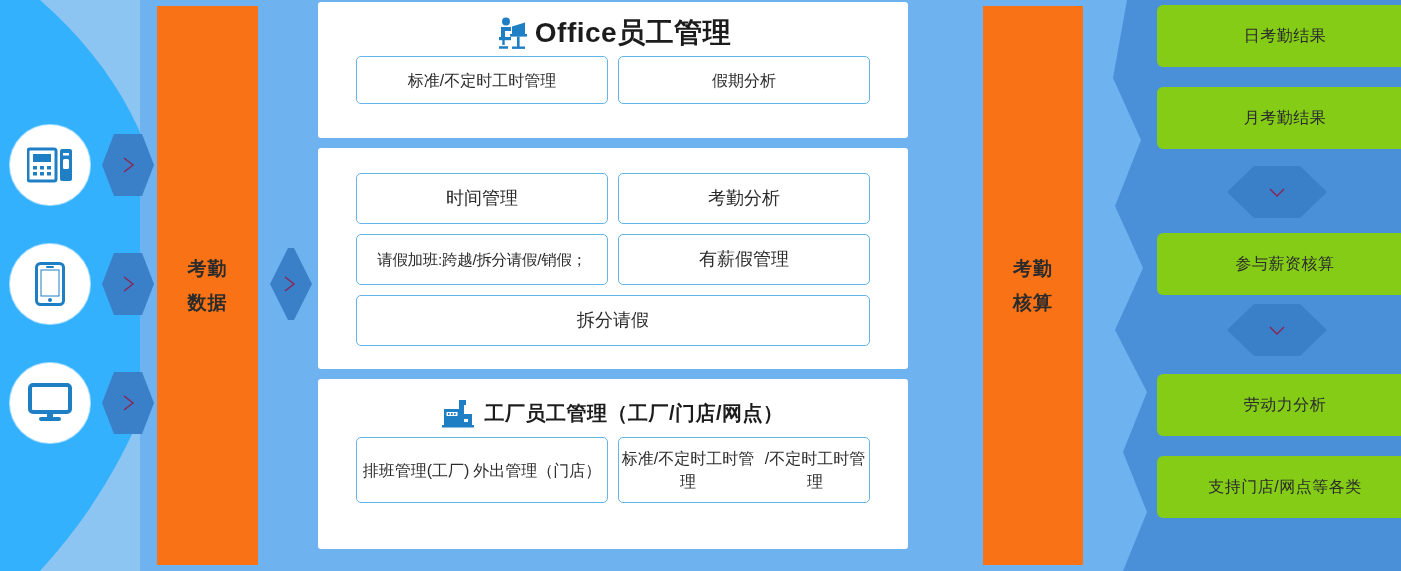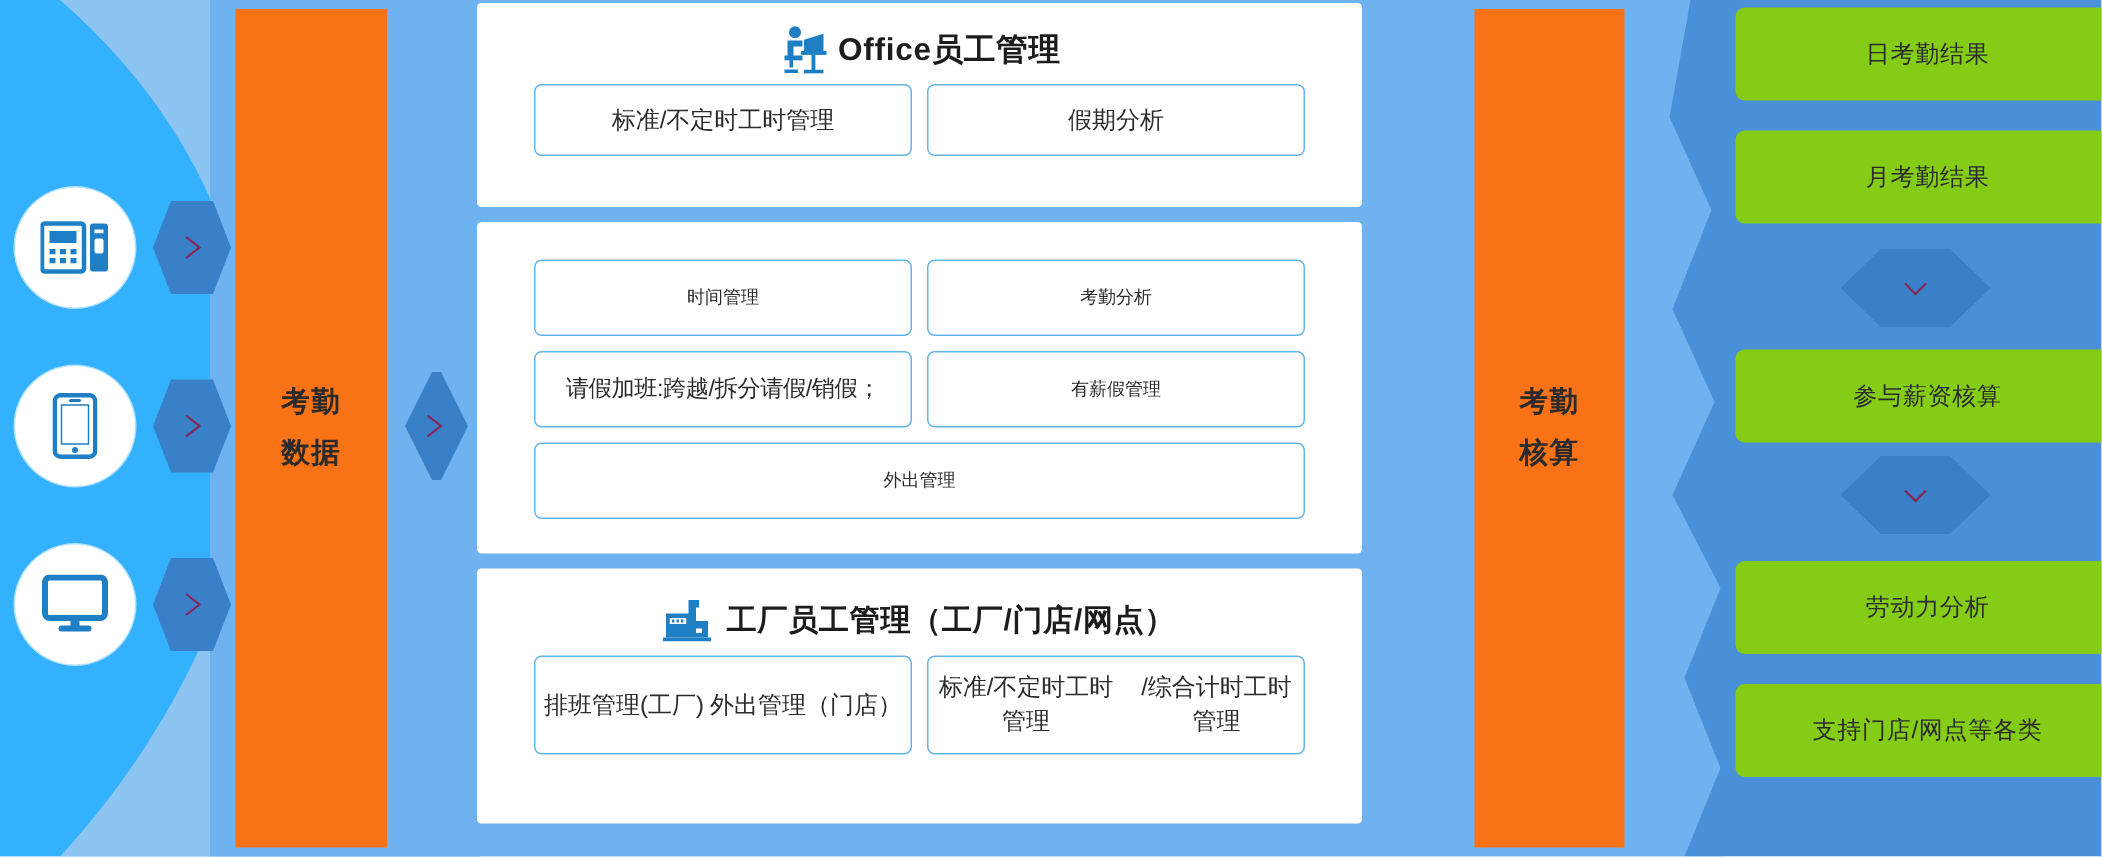--- a/index.html
+++ b/index.html
@@ -51,35 +51,35 @@
     background:#ffffff;border-radius:3px;
     box-sizing:border-box;
     display:flex;flex-direction:column;
   }
   #panel-office{height:136px;padding:8px 38px 12px 38px;}
   #panel-core{height:221px;padding:20px 38px 18px 38px;justify-content:center;}
   #panel-factory{height:170px;padding:10px 38px 14px 38px;align-items:center;}
 
   .panel-title{
     display:flex;align-items:center;justify-content:center;
-    gap:6px;font-size:21px;font-weight:bold;color:#1c1c1c;
+    gap:6px;font-size:28px;font-weight:bold;color:#1c1c1c;
     height:46px;letter-spacing:0.5px;
   }
   #panel-factory .panel-title{font-size:20px;gap:10px;height:48px;}
 
   .tile-grid{display:flex;flex-wrap:wrap;gap:10px 10px;}
   .tile{
     box-sizing:border-box;
     border:1px solid #63b4e8;border-radius:5px;background:#ffffff;
     display:flex;align-items:center;justify-content:center;text-align:center;
     color:#2b2b2b;font-size:16px;line-height:23px;
     flex:1 1 calc(50% - 5px);
   }
   #panel-office .tile{height:48px;}
-  #panel-core .tile{height:51px;font-size:12px;}
+  #panel-core .tile{height:51px;font-size:18px;}
   #panel-core .tile.tight{font-size:15.5px;letter-spacing:-0.3px;}
   #panel-factory .tile{height:66px;flex-direction:row;gap:4px;font-size:16px;}
 
   
   .right-cards{
     position:absolute;left:1157px;top:0;width:238px;height:571px;z-index:7;
   }
   .rcard{
     position:absolute;left:0;width:256px;background:#84cc16;border-radius:6px;
     display:flex;align-items:center;justify-content:center;text-align:right;
@@ -214,21 +214,21 @@
         <div class="tile">假期分析</div>
       </div>
     </div>
 
     <div class="panel" id="panel-core">
       <div class="tile-grid">
         <div class="tile">时间管理</div>
         <div class="tile">考勤分析</div>
         <div class="tile tight">请假加班:跨越/拆分请假/销假；</div>
         <div class="tile">有薪假管理</div>
-        <div class="tile">外出管理</div>
+        <div class="tile">拆分请假</div>
       </div>
     </div>
 
     <div class="panel" id="panel-factory">
       <div class="panel-title">
         <svg width="32" height="30" viewBox="0 0 32 30">
           <path d="M 17 2 L 24 2 L 24 7 L 22 7 L 22 22 L 17 22 Z" fill="#1f7fc4"></path>
           <path d="M 2 11 L 18 11 L 18 27 L 2 27 Z" fill="#1f7fc4"></path>
           <path d="M 18 16 L 30 16 L 30 27 L 18 27 Z" fill="#1f7fc4"></path>
           <rect x="4.5" y="14" width="11" height="4" fill="#ffffff"></rect>
@@ -240,21 +240,21 @@
         </svg>
         <span>工厂员工管理（工厂/门店/网点）</span>
       </div>
       <div class="tile-grid">
         <div class="tile">
           <span>排班管理(工厂)</span>
           <span>外出管理（门店）</span>
         </div>
         <div class="tile">
           <span>标准/不定时工时管理</span>
-          <span>/综合计时工时管理</span>
+          <span>/不定时工时管理</span>
         </div>
       </div>
     </div>
 
   </div>
 
   <div class="vcol" id="col-attendance-calc">
     <div>
       <div>考勤</div>
       <div>核算</div>

